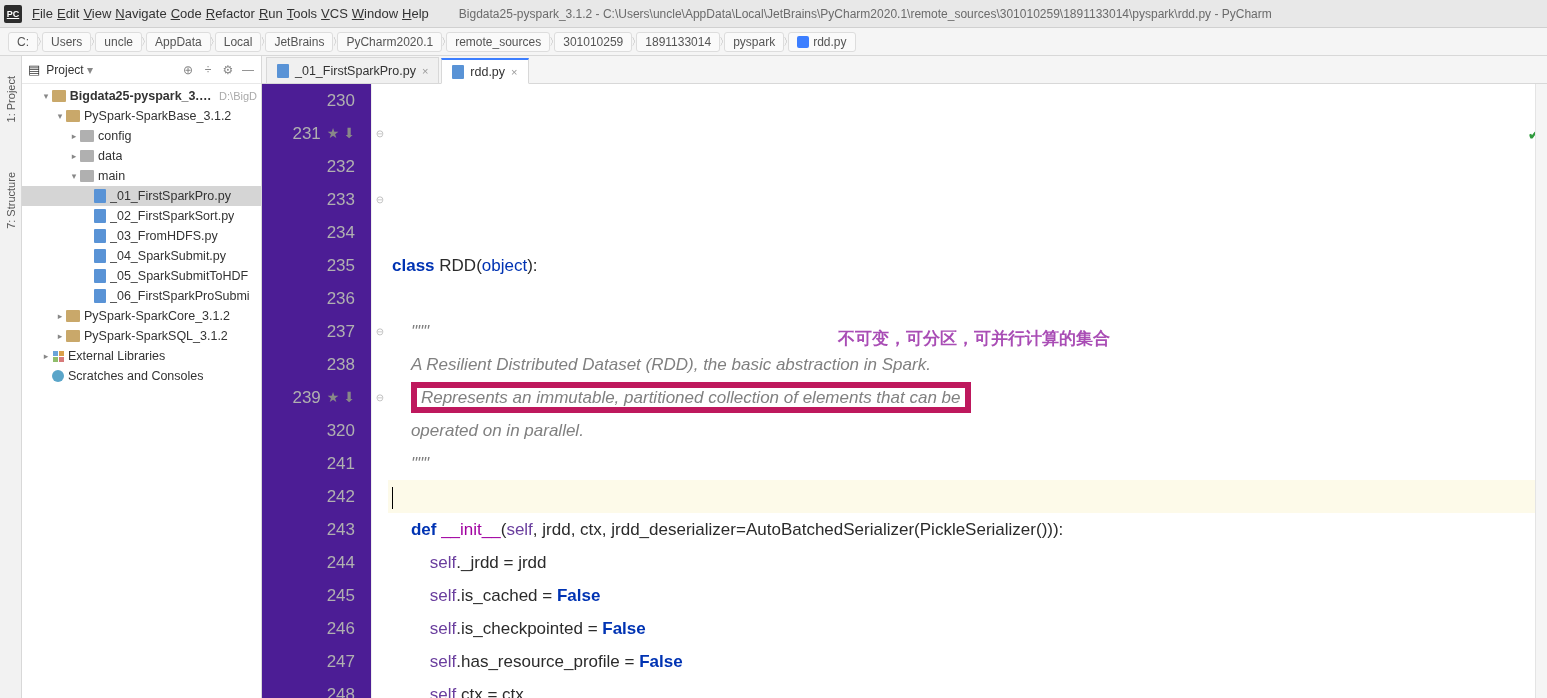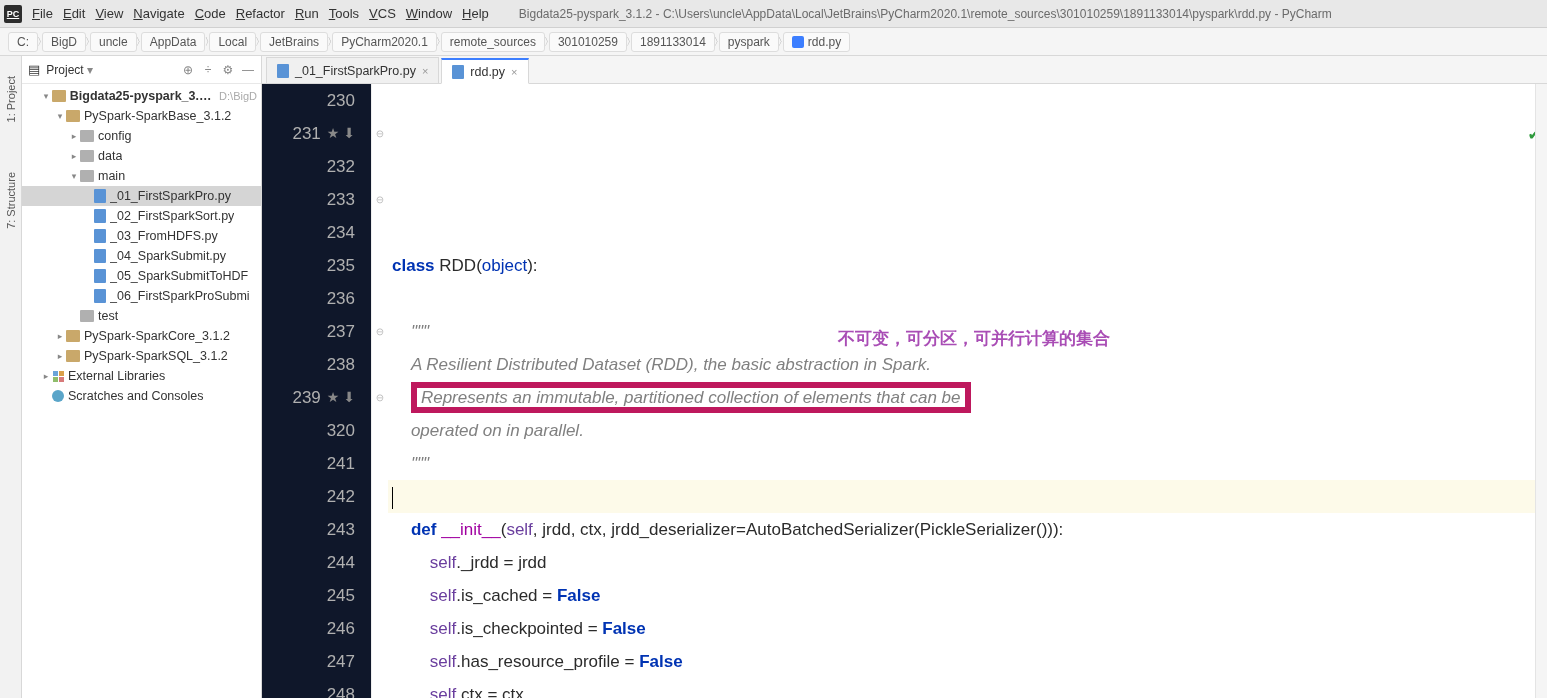--- a/index.html
+++ b/index.html
@@ -1,19 +1,19 @@
 <!DOCTYPE html>
 <html><head>
 <meta charset="utf-8">
 <style>
 * { margin:0; padding:0; box-sizing:border-box; font-family:"Segoe UI",Arial,sans-serif; }
 body { width:1547px; height:698px; background:#fff; font-size:13px; color:#333; overflow:hidden; }
 .titlebar { height:28px; background:#e8e8e8; display:flex; align-items:center; padding:0 4px; border-bottom:1px solid #d0d0d0; }
 .app-icon { width:18px; height:18px; background:#2d2d2d; border-radius:2px; display:flex; align-items:center; justify-content:center; color:#fff; font-size:9px; font-weight:bold; margin-right:10px;text-decoration:underline; }
-.menubar { display:flex; gap:10px; }
+.menubar { display:flex; gap:4px; }
 .menubar span { cursor:default; }
 .menubar span u { text-decoration:underline; }
 .wintitle { flex:1; text-align:left; color:#6b6b6b; margin-left:30px; font-size:12px; }
 .breadcrumb { height:28px; background:#f5f5f5; display:flex; align-items:center; padding:0 8px; gap:4px; font-size:12px; color:#555; border-bottom:1px solid #d8d8d8; }
 .breadcrumb .crumb { padding:2px 8px; border:1px solid #ddd; border-radius:3px; background:#fafafa; position:relative; }
 .breadcrumb .crumb::after { content:"〉"; position:absolute; right:-10px; top:2px; color:#aaa; font-size:10px; }
 .breadcrumb .crumb:last-child::after { content:""; }
 .fileicon { display:inline-block; width:12px; height:12px; background:#3c7eff; border-radius:2px; margin-right:4px; vertical-align:middle; }
 .main { display:flex; height:calc(100% - 56px); }
 .left-rail { width:22px; background:#f2f2f2; border-right:1px solid #d8d8d8; display:flex; flex-direction:column; align-items:center; padding-top:20px; gap:50px; }
@@ -41,21 +41,21 @@
 .tree-row .label.bold { font-weight:bold; }
 .tree-row .path { color:#aaa; margin-left:4px; font-size:11px; }
 .ind1{padding-left:18px;}.ind2{padding-left:32px;}.ind3{padding-left:46px;}.ind4{padding-left:60px;}
 .editor-area { flex:1; display:flex; flex-direction:column; position:relative; }
 .tabs { height:28px; background:#f5f5f5; display:flex; align-items:flex-end; padding-left:4px; border-bottom:1px solid #d8d8d8; }
 .tab-item { height:26px; padding:0 10px; display:flex; align-items:center; gap:6px; font-size:12.5px; background:#f0f0f0; border:1px solid #d8d8d8; border-bottom:none; margin-right:2px; cursor:default; }
 .tab-item.active { background:#fff; border-top:2px solid #3c7eff; border-bottom:1px solid #fff; margin-bottom:-1px; }
 .tab-item .close { color:#999; font-size:11px; }
 .tab-item .ficon { width:12px; height:14px; background:#5993d6; border-radius:1px; }
 .editor { flex:1; display:flex; font-family:Consolas,monospace; font-size:17px; line-height:33px; overflow:hidden; }
-.gutter { width:110px; background:#0f172a; border-right:1px solid #eee; text-align:right; color:#b0b0b0; padding-right:8px; position:relative; }
+.gutter { width:110px; background:#4c1d95; border-right:1px solid #eee; text-align:right; color:#b0b0b0; padding-right:8px; position:relative; }
 .gutter-row { height:33px; display:flex; justify-content:flex-end; align-items:center; gap:6px; padding-right:8px; }
 .gutter-row .ln { width:40px; text-align:right; }
 .gutter-row .mark { color:#888; font-size:14px; }
 .fold-col { width:16px; background:#fff; }
 .fold-col div { height:33px; display:flex; align-items:center; justify-content:center; color:#bbb; font-size:10px; }
 .code { flex:1; white-space:pre; color:#2b2b2b; position:relative; }
 .code-row { height:33px; padding-left:4px; }
 .code-row.current { background:#fdfae9; }
 .kw { color:#0033b3; font-weight:bold; }
 .cls { color:#2b2b2b; }
@@ -87,21 +87,21 @@
       <span><u>T</u>ools</span>
       <span><u>V</u>CS</span>
       <span><u>W</u>indow</span>
       <span><u>H</u>elp</span>
     </div>
   <div class="wintitle">Bigdata25-pyspark_3.1.2 - C:\Users\uncle\AppData\Local\JetBrains\PyCharm2020.1\remote_sources\301010259\1891133014\pyspark\rdd.py - PyCharm</div>
 </div>
 
 <div class="breadcrumb">
     <span class="crumb">C:</span>
-    <span class="crumb">BigD</span>
+    <span class="crumb">Users</span>
     <span class="crumb">uncle</span>
     <span class="crumb">AppData</span>
     <span class="crumb">Local</span>
     <span class="crumb">JetBrains</span>
     <span class="crumb">PyCharm2020.1</span>
     <span class="crumb">remote_sources</span>
     <span class="crumb">301010259</span>
     <span class="crumb">1891133014</span>
     <span class="crumb">pyspark</span>
     <span class="crumb"><span class="fileicon"></span>rdd.py</span>
@@ -171,25 +171,20 @@
         <div class="tree-row ind4">
           <span class="arrow"></span>
           <span class="icon-file"></span>
           <span class="label">_05_SparkSubmitToHDF</span>
         </div>
         <div class="tree-row ind4">
           <span class="arrow"></span>
           <span class="icon-file"></span>
           <span class="label">_06_FirstSparkProSubmi</span>
         </div>
-        <div class="tree-row ind3">
-          <span class="arrow"></span>
-          <span class="icon-folder closed"></span>
-          <span class="label">test</span>
-        </div>
         <div class="tree-row ind2">
           <span class="arrow">▸</span>
           <span class="icon-folder"></span>
           <span class="label">PySpark-SparkCore_3.1.2</span>
         </div>
         <div class="tree-row ind2">
           <span class="arrow">▸</span>
           <span class="icon-folder"></span>
           <span class="label">PySpark-SparkSQL_3.1.2</span>
         </div>

